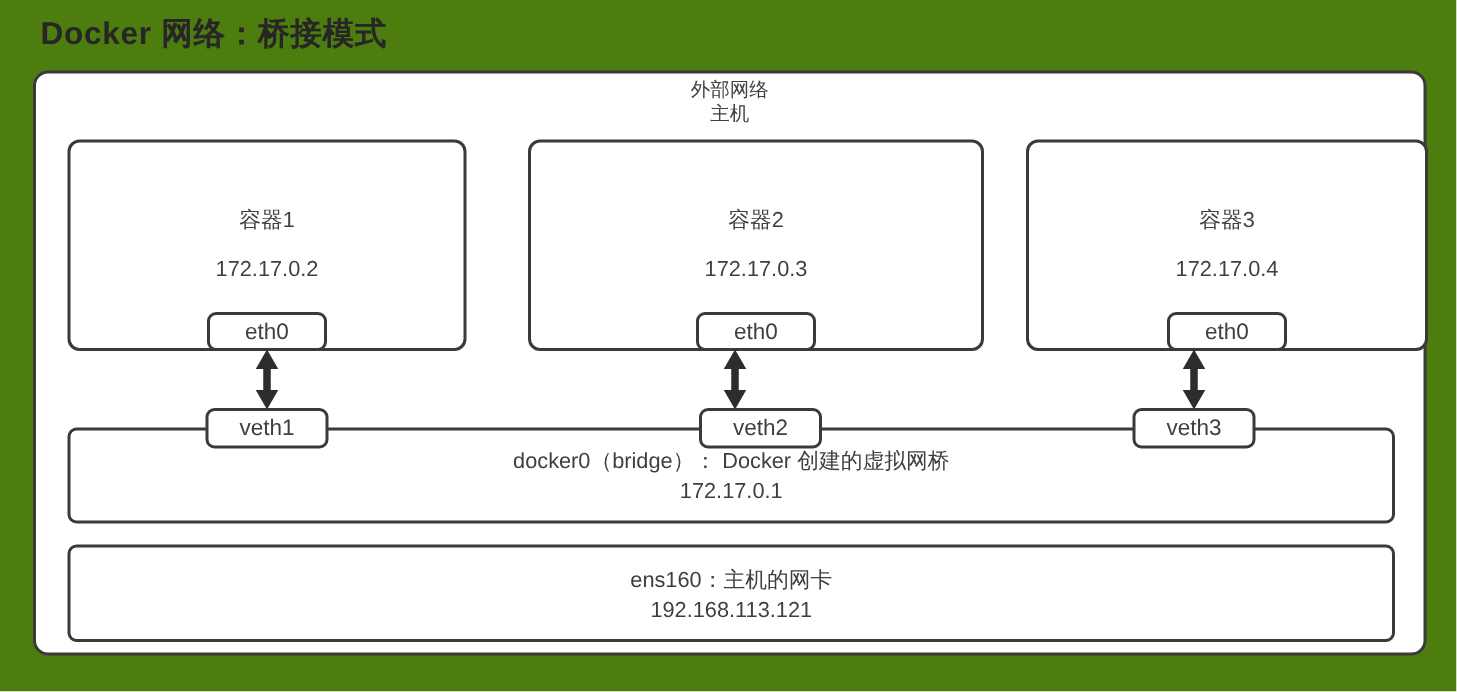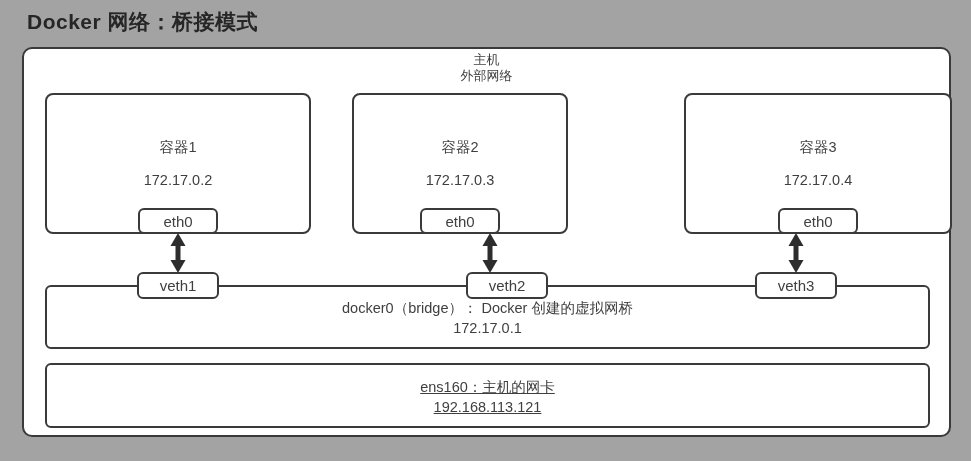--- a/index.html
+++ b/index.html
@@ -10,21 +10,21 @@
     background: #ffffff;
     overflow: hidden;
     font-family: "Liberation Sans", "DejaVu Sans", sans-serif;
   }
   * { box-sizing: border-box; }
 
   .stage {
     position: relative;
     width: 971px;
     height: 461px;
-    background: #a3a3a3;
+    background: #4d7c0f;
   }
 
   .title {
     position: absolute;
     left: 27px;
     top: 8px;
     margin: 0;
     font-size: 21px;
     font-weight: 700;
     color: #262626;
@@ -120,50 +120,49 @@
   }
   .bridge-box {
     top: 285px;
     height: 64px;
     padding-top: 11px;
   }
   .nic-box {
     top: 363px;
     height: 65px;
     padding-top: 12px;
-    text-decoration: underline;
   }
   .wide-line {
     font-size: 14.5px;
     line-height: 20px;
   }
 </style>
 </head>
 <body>
 
 <div class="stage">
 
   <h1 class="title">Docker 网络：桥接模式</h1>
 
   <div class="outer-box">
     <div class="host-label">
+      <div>外部网络</div>
       <div>主机</div>
-      <div>外部网络</div>
     </div>
   </div>
 
   <div class="container-box" style="left:45px; width:266px;">
     <div class="container-name">容器1</div>
     <div class="container-ip">172.17.0.2</div>
     <div class="port-box eth0">
       <span>eth0</span>
     </div>
   </div>
 
-  <div class="container-box" style="left:352px; width:216px;">
+  <div class="container-box" style="left:352px; width:304px;">
     <div class="container-name">容器2</div>
     <div class="container-ip">172.17.0.3</div>
     <div class="port-box eth0">
       <span>eth0</span>
     </div>
   </div>
 
   <div class="container-box" style="left:684px; width:268px;">
     <div class="container-name">容器3</div>
     <div class="container-ip">172.17.0.4</div>

